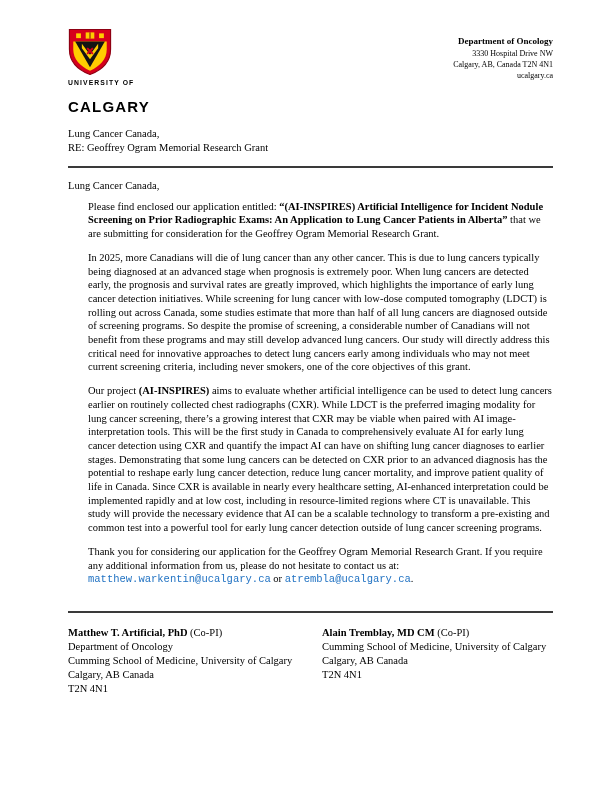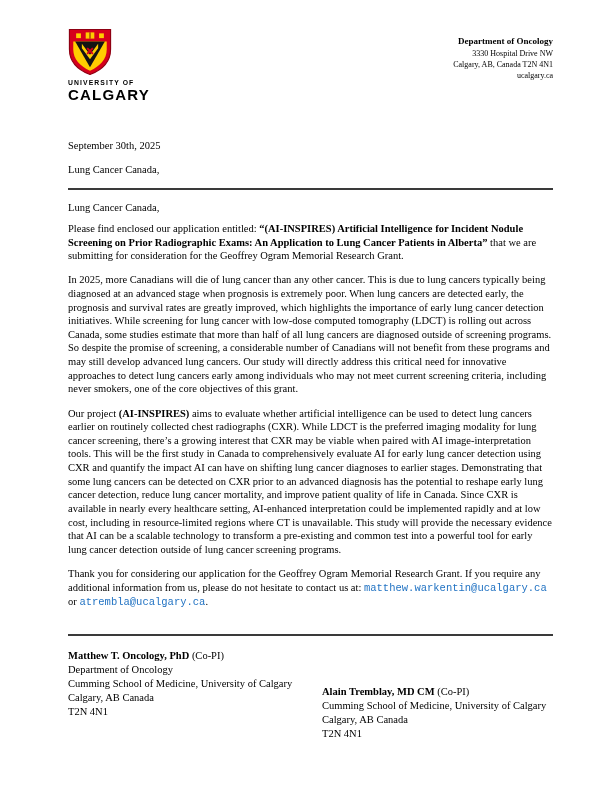--- a/index.html
+++ b/index.html
@@ -19,46 +19,46 @@
   .logo-block { width:150px; }
   .crest { display:block; }
   .wordmark1 {
     font-family:"Liberation Sans", sans-serif;
     font-size:6.8px; font-weight:bold; letter-spacing:1.1px;
     margin-top:3px; white-space:nowrap;
   }
   .wordmark2 {
     font-family:"Liberation Sans", sans-serif;
     font-size:15px; font-weight:bold; letter-spacing:1.2px;
-    margin-top:0px; white-space:nowrap;
+    margin-top:12px; white-space:nowrap;
   }
   .addr-block { text-align:right; padding-top:5px; line-height:1.4; }
   .school {
     font-weight:bold; font-variant:small-caps; letter-spacing:0.6px;
     font-size:11.5px;
   }
   .dept { font-weight:bold; font-size:9px; margin-top:2px; }
   .addr-line { font-size:8px;text-align:right; }
   
   .date { margin-top:37px; font-size:10.5px; }
   .recipient-block { margin-top:12px; font-size:10.5px; line-height:1.32; }
   .rule {
     border:none; border-top:2px solid #3a3a3a;
     margin:11px 0 0 0;
   }
   .salutation { margin-top:12px; font-size:10.5px; }
-  .para { margin-top:9px; font-size:10.5px; line-height:1.3; text-align:left; }
+  .para { margin-top:9px; font-size:10.5px; line-height:1.3; text-align:left;margin-left:20px; }
   .bold { font-weight:bold; }
   .email-link { color:#2273c3; text-decoration:none; cursor:pointer;font-family:Liberation Mono, monospace; }
   
   .sig-rule { margin-top:24px; }
   .sig-row { display:flex; margin-top:13px; }
   .sig-col { font-size:10.5px; line-height:1.33; }
   .sig-col.left { width:254px; flex:0 0 254px; }
-  .sig-col.right { flex:1;margin-top:36px; }
+  .sig-col.right { flex:1; }
 </style>
 </head>
 <body>
 
 <div class="page">
 
   <div class="header">
     <div class="logo-block">
       <svg class="crest" width="44" height="48" viewBox="0 0 46 50" aria-hidden="true">
         <path d="M1.5 1.5 H44.5 V22 C44.5 35 36 43.5 23 48.5 C10 43.5 1.5 35 1.5 22 Z" fill="#d6001c" stroke="#8f0013" stroke-width="1.2"></path>
@@ -76,43 +76,43 @@
     </div>
 
     <div class="addr-block">
       <div class="dept">Department of Oncology</div>
       <div class="addr-line">3330 Hospital Drive NW</div>
       <div class="addr-line">Calgary, AB, Canada T2N 4N1</div>
       <div class="addr-line">ucalgary.ca</div>
     </div>
   </div>
 
-  <div class="date">September 30th, 2025</div>
 
   <div class="recipient-block">
     <div>Lung Cancer Canada,</div>
+    <div>RE: Geoffrey Ogram Memorial Research Grant</div>
   </div>
 
   <hr class="rule">
 
   <div class="salutation">Lung Cancer Canada,</div>
 
   <p class="para"><span>Please find enclosed our application entitled: </span><span class="bold">“(AI-INSPIRES) Artificial Intelligence for Incident Nodule Screening on Prior Radiographic Exams: An Application to Lung Cancer Patients in Alberta”</span><span> that we are submitting for consideration for the Geoffrey Ogram Memorial Research Grant.</span></p>
 
   <p class="para">In 2025, more Canadians will die of lung cancer than any other cancer. This is due to lung cancers typically being diagnosed at an advanced stage when prognosis is extremely poor. When lung cancers are detected early, the prognosis and survival rates are greatly improved, which highlights the importance of early lung cancer detection initiatives. While screening for lung cancer with low-dose computed tomography (LDCT) is rolling out across Canada, some studies estimate that more than half of all lung cancers are diagnosed outside of screening programs. So despite the promise of screening, a considerable number of Canadians will not benefit from these programs and may still develop advanced lung cancers. Our study will directly address this critical need for innovative approaches to detect lung cancers early among individuals who may not meet current screening criteria, including never smokers, one of the core objectives of this grant.</p>
 
   <p class="para"><span>Our project </span><span class="bold">(AI-INSPIRES)</span><span> aims to evaluate whether artificial intelligence can be used to detect lung cancers earlier on routinely collected chest radiographs (CXR). While LDCT is the preferred imaging modality for lung cancer screening, there’s a growing interest that CXR may be viable when paired with AI image-interpretation tools. This will be the first study in Canada to comprehensively evaluate AI for early lung cancer detection using CXR and quantify the impact AI can have on shifting lung cancer diagnoses to earlier stages. Demonstrating that some lung cancers can be detected on CXR prior to an advanced diagnosis has the potential to reshape early lung cancer detection, reduce lung cancer mortality, and improve patient quality of life in Canada. Since CXR is available in nearly every healthcare setting, AI-enhanced interpretation could be implemented rapidly and at low cost, including in resource-limited regions where CT is unavailable. This study will provide the necessary evidence that AI can be a scalable technology to transform a pre-existing and common test into a powerful tool for early lung cancer detection outside of lung cancer screening programs.</span></p>
 
   <p class="para"><span>Thank you for considering our application for the Geoffrey Ogram Memorial Research Grant. If you require any additional information from us, please do not hesitate to contact us at: </span><a class="email-link">matthew.warkentin@ucalgary.ca</a><span> or </span><a class="email-link">atrembla@ucalgary.ca</a><span>.</span></p>
 
   <hr class="rule sig-rule">
 
   <div class="sig-row">
     <div class="sig-col left">
-      <div><span class="bold">Matthew T. Oncology, PhD</span><span> (Co-PI)</span></div>
+      <div><span class="bold">Matthew T. Artificial, PhD</span><span> (Co-PI)</span></div>
       <div>Department of Oncology</div>
       <div>Cumming School of Medicine, University of Calgary</div>
       <div>Calgary, AB Canada</div>
       <div>T2N 4N1</div>
     </div>
     <div class="sig-col right">
       <div><span class="bold">Alain Tremblay, MD CM</span><span> (Co-PI)</span></div>
       <div>Cumming School of Medicine, University of Calgary</div>
       <div>Calgary, AB Canada</div>
       <div>T2N 4N1</div>

